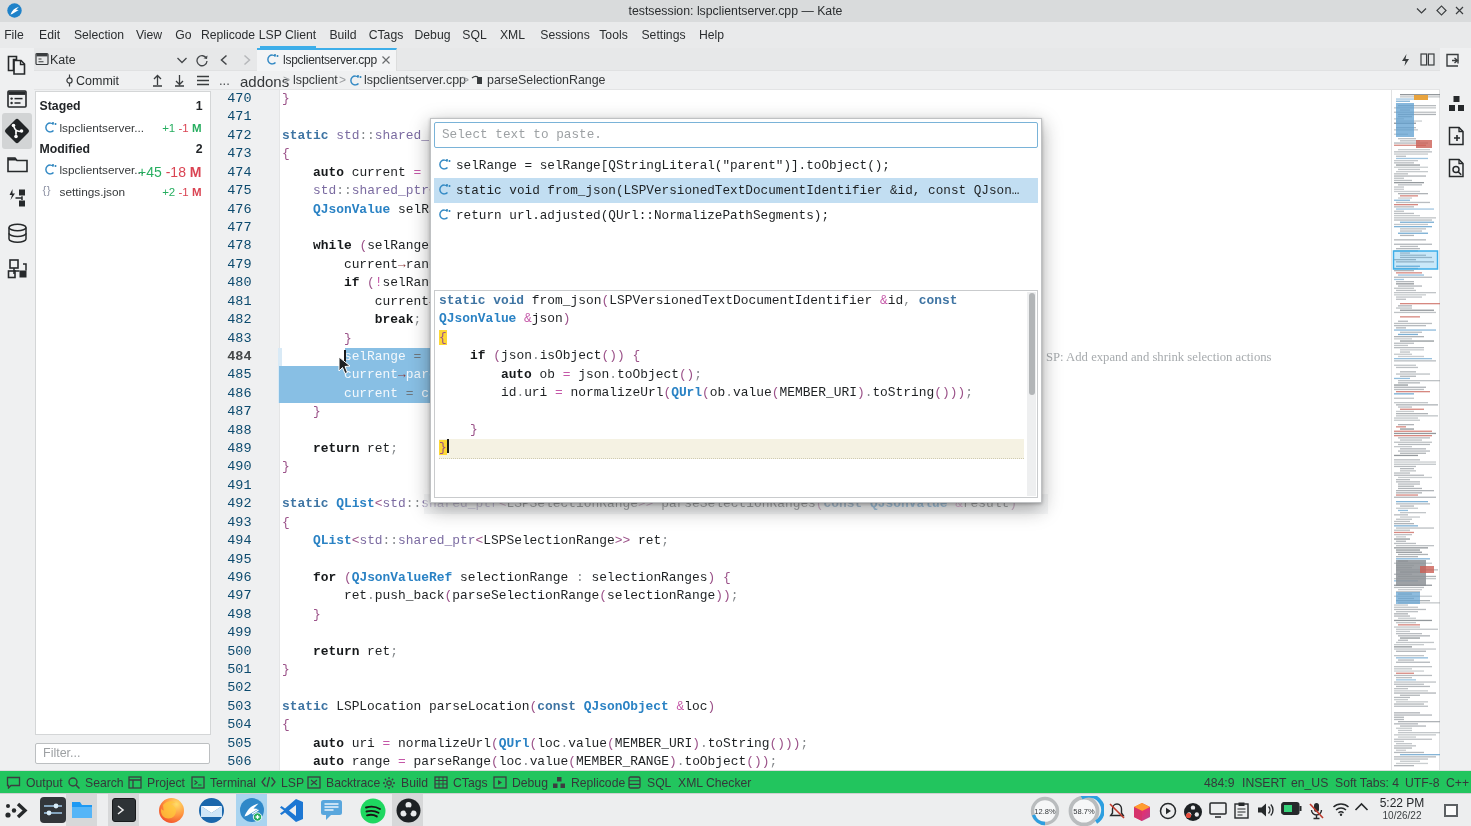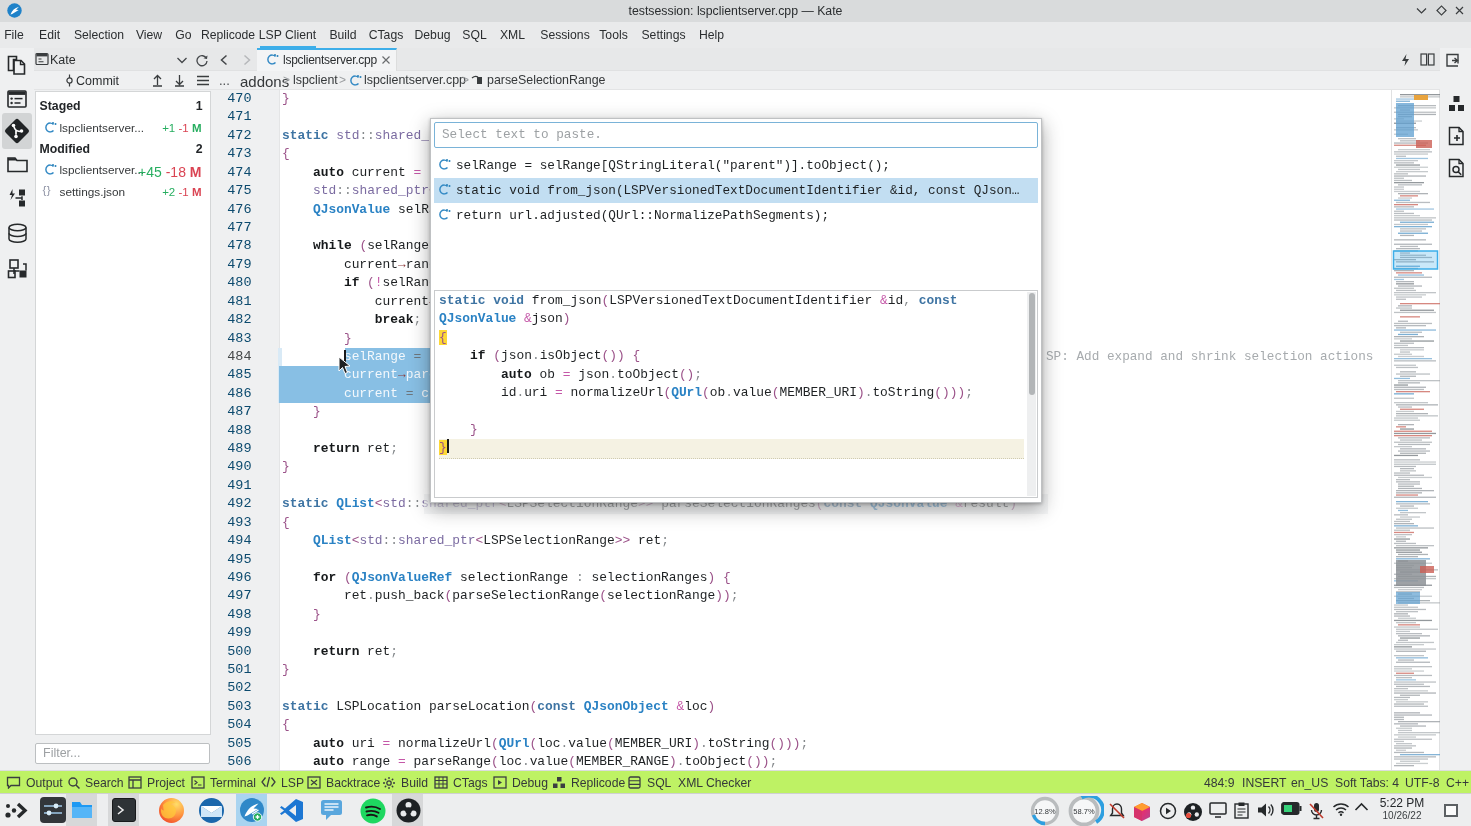--- a/index.html
+++ b/index.html
@@ -9,21 +9,21 @@
 #menubar{position:absolute;left:0;top:22px;width:1471px;height:26px;background:#e9eaeb;font-size:12.2px;color:#2b2e30}
 .mi{position:absolute;top:6px}
 #tabbar{position:absolute;left:0;top:48px;width:1471px;height:23px;background:#e7e8e9;border-bottom:1px solid #e0e1e2}
 #subbar{position:absolute;left:0;top:71px;width:1471px;height:19px;background:#eff0f1;border-bottom:1px solid #e3e4e5}
 #leftcol{position:absolute;left:0;top:48px;width:34px;height:722px;background:#eff0f1}
 #gitpanel{position:absolute;left:34px;top:90px;width:177px;height:680px;background:#eff0f1}
 #gitlist{position:absolute;left:0.5px;top:1px;width:176px;height:644px;background:#fff;border:1px solid #d4d6d7}
 #filter{position:absolute;left:1px;top:653px;width:175px;height:21px;background:#fff;border:1px solid #bcbfc1;border-radius:2px;color:#9da0a3;font-size:12.5px;line-height:19px;padding-left:7px}
 #editor{position:absolute;left:211px;top:90px;width:1180px;height:680px;background:#fff;overflow:hidden}
 .ln{position:absolute;left:0;width:40.5px;text-align:right;font-family:"Liberation Mono",monospace;font-size:13.5px;line-height:18.42px;color:#0c4a6e}
-.ln.cur{color:#454849;font-weight:normal}
+.ln.cur{color:#454849;font-weight:bold}
 #gutsep{position:absolute;left:66.5px;top:0;width:1px;height:680px;background:transparent}
 .cl{position:absolute;left:71px;white-space:pre;font-family:"Liberation Mono",monospace;font-size:12.9px;line-height:18.42px;color:#1e2123}
 i{font-style:normal}
 .k{color:#16191b;font-weight:bold}
 .s{color:#3e74a3;font-weight:bold}
 .t{color:#2a82c4;font-weight:bold}
 .n{color:#7b6ba1}
 .o{color:#c558a8}
 .p{color:#9b5289}
 .g{color:#85898c}
@@ -40,21 +40,21 @@
 #pinput{position:absolute;left:3px;top:3px;width:604px;height:26px;border:1.5px solid #7ab3d8;border-radius:2px;background:#fff;
   font-family:"Liberation Mono",monospace;font-size:12.7px;line-height:23px;color:#9da1a4;padding-left:7px}
 .prow{position:absolute;left:3px;width:604px;height:25px;font-family:"Liberation Mono",monospace;font-size:12.7px;line-height:25px;color:#1e2123;white-space:pre}
 #pprev{position:absolute;left:3px;top:171px;width:604px;height:207.5px;border:1px solid #c9cbcd;background:#fff;overflow:hidden}
 #pprev .cl{left:4px}
 .pvcur{background:#f5f2e3;width:585px;border-bottom:1px dotted #cfcbb0}
 #pvsb{position:absolute;left:592px;top:1px;width:9px;height:204px;background:#eeeff0}
 #pvthumb{position:absolute;left:1.5px;top:1px;width:6px;height:102px;background:#b2b5b7;border-radius:3px}
 #mmzone{position:absolute;left:1391px;top:90px;width:49px;height:680px;background:#fff;border-left:1px solid #e0e1e2;border-right:1px solid #e0e1e2}
 #rightcol{position:absolute;left:1440px;top:48px;width:31px;height:722px;background:#eff0f1}
-#statusbar{position:absolute;left:0;top:770px;width:1471px;height:23px;background:#bef264;border-top:1px solid #dcdddd;font-size:12.2px;color:#35383a}
+#statusbar{position:absolute;left:0;top:770px;width:1471px;height:23px;background:#22c55e;border-top:1px solid #dcdddd;font-size:12.2px;color:#35383a}
 .sbi{position:absolute;top:4.5px}
 #taskbar{position:absolute;left:0;top:793px;width:1471px;height:33px;background:#edeeef;border-top:1px solid #cfd0d1}
 .tile{position:absolute;top:0;width:31px;height:32px}
 .run{background:#d7d8d9}
 .activ{background:#a9d4f0}
 svg{display:block}
 .icon{position:absolute}
 </style></head><body>
 <div id="root">
 
@@ -318,21 +318,21 @@
       <div class="cl" style="top:442.1px"><i class="d">    </i><i class="t">QList</i><i class="p">&lt;</i><i class="n">std</i><i class="g">::</i><i class="n">shared_ptr</i><i class="p">&lt;</i><i class="d">LSPSelectionRange</i><i class="p">&gt;&gt; </i><i class="d">ret</i><i class="g">;</i></div>
       <div class="cl" style="top:497.3px"><i class="d">        </i><i class="d">ret</i><i class="g">.</i><i class="d">push_back</i><i class="p">(</i><i class="d">parseSelectionRange</i><i class="p">(</i><i class="d">selectionRange</i><i class="p">))</i><i class="g">;</i></div>
       <div class="cl" style="top:478.9px"><i class="d">    </i><i class="k">for </i><i class="p">(</i><i class="t">QJsonValueRef </i><i class="d">selectionRange </i><i class="g">: </i><i class="d">selectionRanges</i><i class="p">) </i><i class="p">{</i></div>
       <div class="cl" style="top:515.8px"><i class="d">    </i><i class="p">}</i></div>
       <div class="cl" style="top:552.6px"><i class="d">    </i><i class="k">return </i><i class="d">ret</i><i class="g">;</i></div>
       <div class="cl" style="top:571.0px"><i class="p">}</i></div>
       <div class="cl" style="top:607.9px"><i class="s">static </i><i class="d">LSPLocation </i><i class="d">parseLocation</i><i class="p">(</i><i class="s">const </i><i class="t">QJsonObject </i><i class="o">&amp;</i><i class="d">loc</i><i class="p">)</i></div>
       <div class="cl" style="top:626.3px"><i class="p">{</i></div>
       <div class="cl" style="top:644.7px"><i class="d">    </i><i class="k">auto </i><i class="d">uri </i><i class="o">= </i><i class="d">normalizeUrl</i><i class="p">(</i><i class="t">QUrl</i><i class="p">(</i><i class="d">loc</i><i class="g">.</i><i class="d">value</i><i class="p">(</i><i class="d">MEMBER_URI</i><i class="p">)</i><i class="g">.</i><i class="d">toString</i><i class="p">()))</i><i class="g">;</i></div>
       <div class="cl" style="top:663.1px"><i class="d">    </i><i class="k">auto </i><i class="d">range </i><i class="o">= </i><i class="d">parseRange</i><i class="p">(</i><i class="d">loc</i><i class="g">.</i><i class="d">value</i><i class="p">(</i><i class="d">MEMBER_RANGE</i><i class="p">)</i><i class="g">.</i><i class="d">toObject</i><i class="p">())</i><i class="g">;</i></div>
-  <div class="abs" style="left:835px;top:257.9px;font-family:Liberation Mono, monospace;font-size:12.7px;line-height:18.42px;color:#a7abae">SP: Add expand and shrink selection actions</div>
+  <div class="abs" style="left:835px;top:257.9px;font-family:Liberation Serif, serif;font-size:12.7px;line-height:18.42px;color:#a7abae">SP: Add expand and shrink selection actions</div>
   <div class="abs" style="left:133px;top:259.5px;width:2px;height:14px;background:#1a1a1a"></div>
 </div>
 
 <svg class="abs" style="left:337px;top:356px" width="14" height="20" viewBox="0 0 14 20">
       <path d="M2 1 L2 15 L5.5 11.5 L8 17.5 L10.5 16.5 L8 10.5 L13 10 Z" fill="#1f2224" stroke="#fff" stroke-width="1"></path>
     </svg>
 
 <div id="mmzone"></div>
 <svg class="abs" style="left:0;top:0" width="1471" height="826">
       <rect x="1400" y="94.0" width="42" height="1.3" fill="#80868b" opacity="0.85"></rect>

